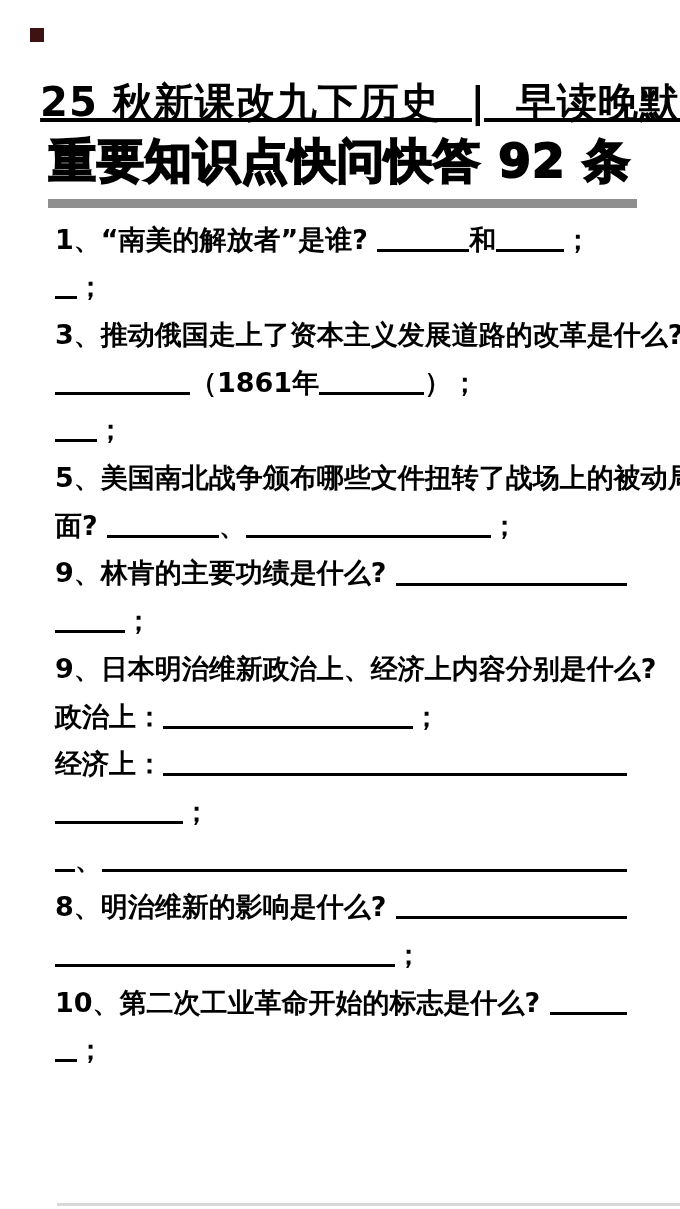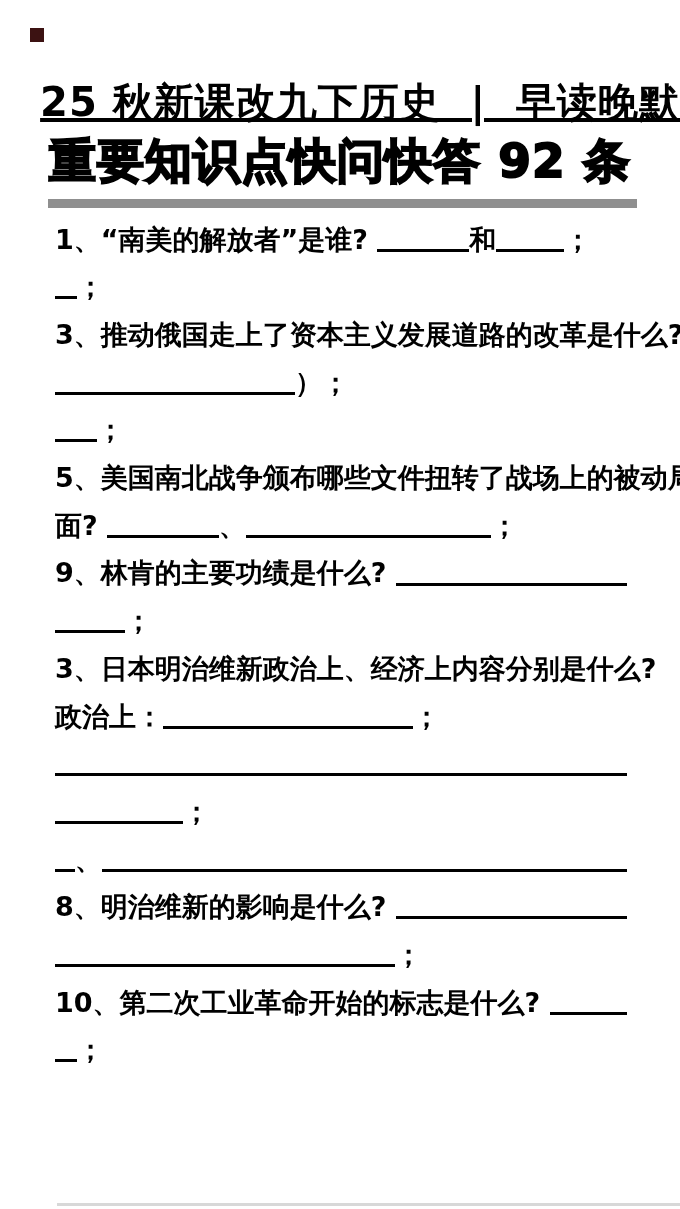--- a/index.html
+++ b/index.html
@@ -68,29 +68,29 @@
 <div class="subtitle">25 秋新课改九下历史  |  早读晚默</div>
 
 <div class="title">重要知识点快问快答 92 条</div>
 
 <div class="divider" style="background: rgb(143, 143, 143);"></div>
 
 <div class="question-list" style="color: rgb(0, 0, 0);">
     <div class="line"><span class="t">1、“南美的解放者”是谁? </span><span class="u" style="width: 92px;"></span><span class="t">和</span><span class="u" style="width: 68px;"></span><span class="t">；</span></div>
     <div class="line"><span class="u" style="width: 22px;"></span><span class="t">；</span></div>
     <div class="line"><span class="t">3、推动俄国走上了资本主义发展道路的改革是什么?</span></div>
-    <div class="line"><span class="u" style="width: 135px;"></span><span class="u" style="width: 105px;"></span><span class="t">）；</span></div>
+    <div class="line"><span class="u" style="width: 135px;"></span><span class="t">（1861年</span><span class="u" style="width: 105px;"></span><span class="t">）；</span></div>
     <div class="line"><span class="u" style="width: 42px;"></span><span class="t">；</span></div>
     <div class="line"><span class="t">5、美国南北战争颁布哪些文件扭转了战场上的被动局</span></div>
     <div class="line"><span class="t">面? </span><span class="u" style="width: 112px;"></span><span class="t">、</span><span class="u" style="width: 245px;"></span><span class="t">；</span></div>
     <div class="line"><span class="t">9、林肯的主要功绩是什么? </span><span class="u fill"></span></div>
     <div class="line"><span class="u" style="width: 70px;"></span><span class="t">；</span></div>
-    <div class="line"><span class="t">3、日本明治维新政治上、经济上内容分别是什么?</span></div>
+    <div class="line"><span class="t">9、日本明治维新政治上、经济上内容分别是什么?</span></div>
     <div class="line"><span class="t">政治上：</span><span class="u" style="width: 250px;"></span><span class="t">；</span></div>
-    <div class="line"><span class="u fill"></span></div>
+    <div class="line"><span class="t">经济上：</span><span class="u fill"></span></div>
     <div class="line"><span class="u" style="width: 128px;"></span><span class="t">；</span></div>
     <div class="line"><span class="u" style="width: 20px;"></span><span class="t">、</span><span class="u fill"></span></div>
     <div class="line"><span class="t">8、明治维新的影响是什么? </span><span class="u fill"></span></div>
     <div class="line"><span class="u" style="width: 340px;"></span><span class="t">；</span></div>
     <div class="line"><span class="t">10、第二次工业革命开始的标志是什么? </span><span class="u fill"></span></div>
     <div class="line"><span class="u" style="width: 22px;"></span><span class="t">；</span></div>
   </div>
 
 <div class="bottom-rule" style="background: rgb(216, 216, 216);"></div>
 

